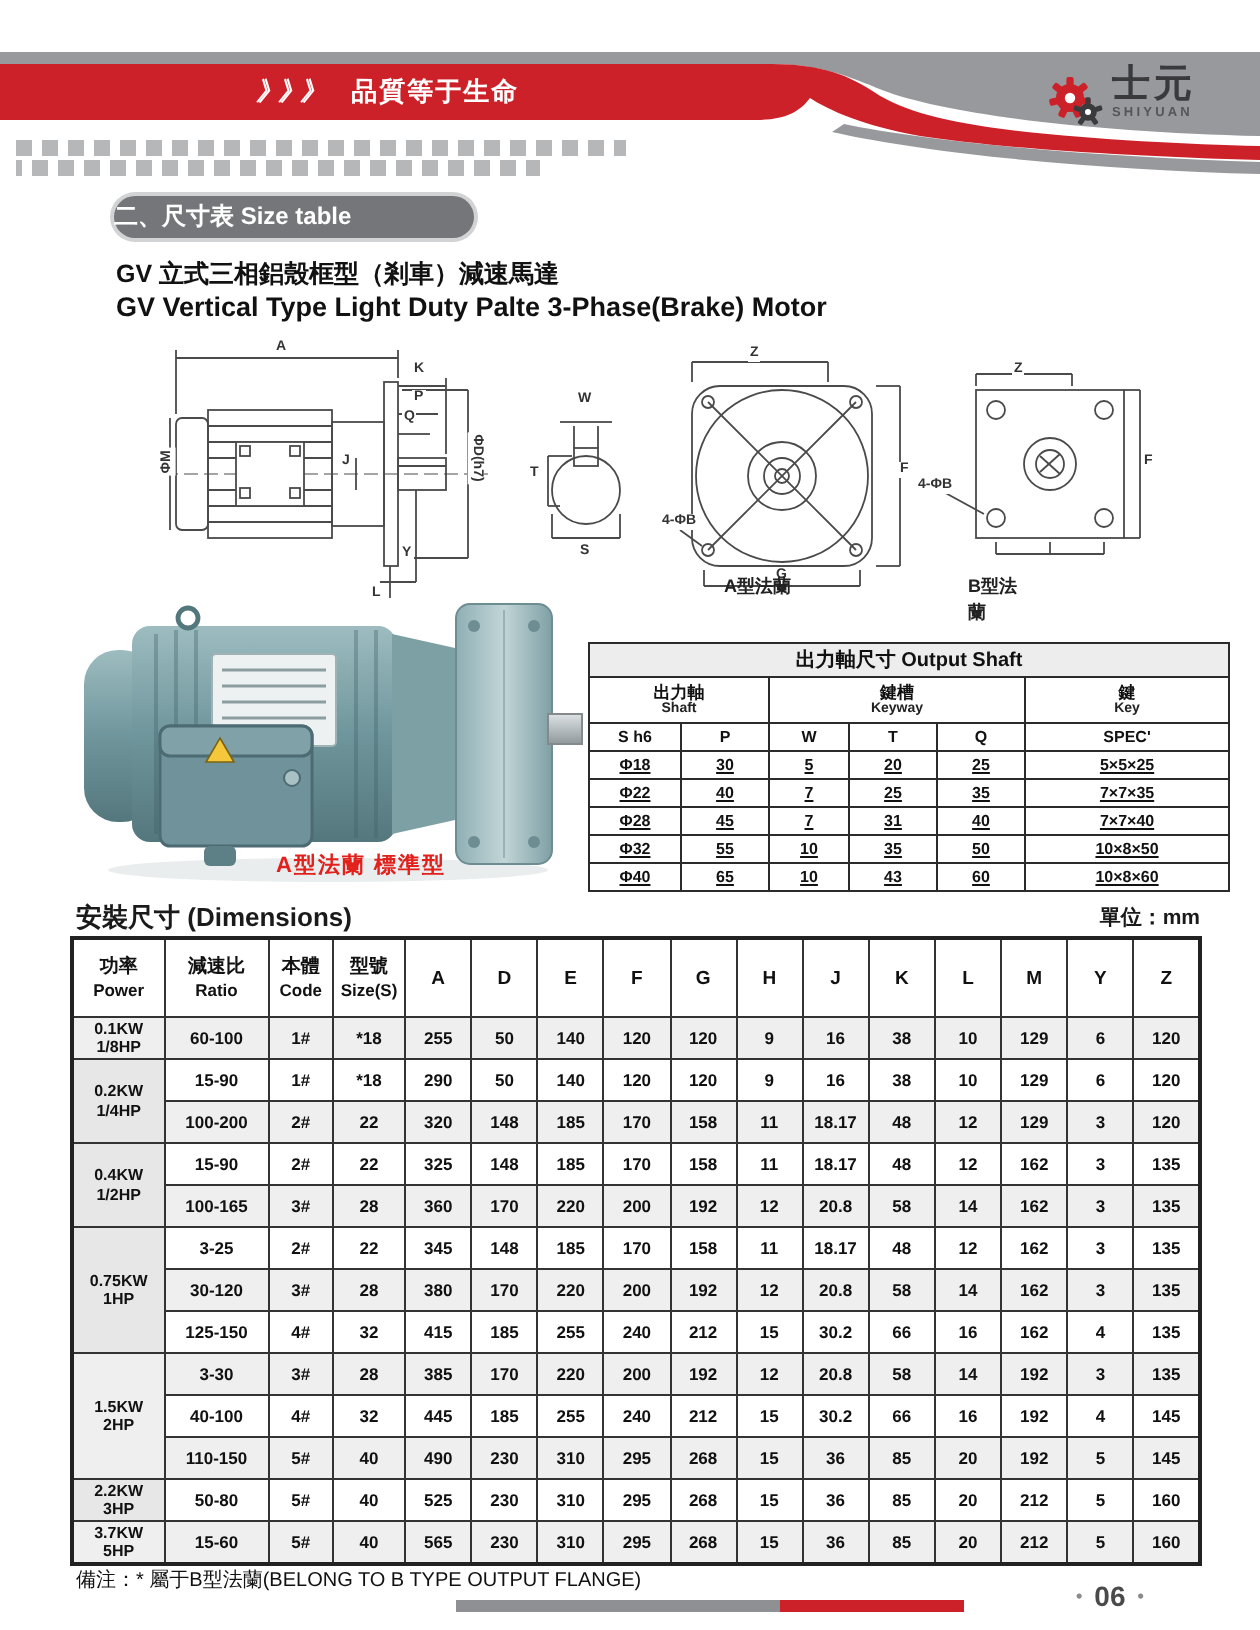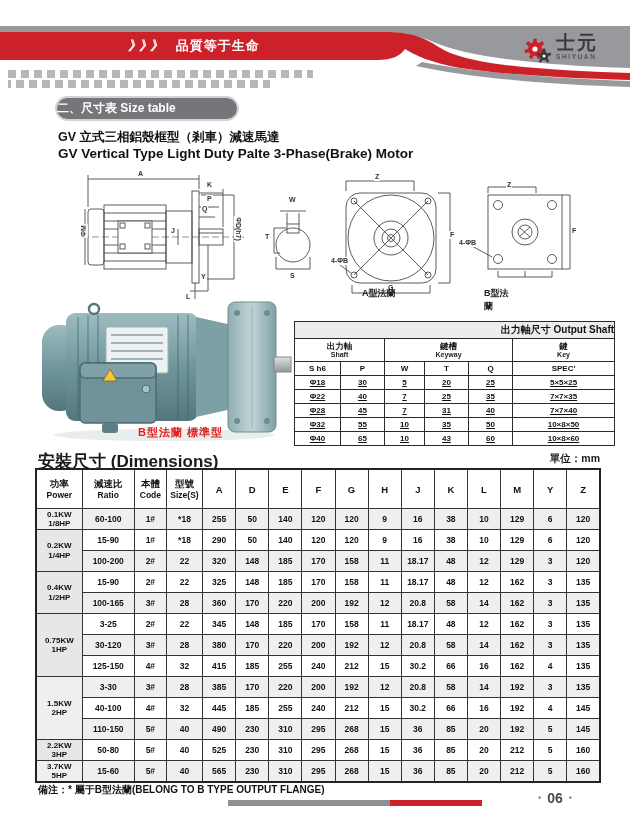--- a/index.html
+++ b/index.html
@@ -37,44 +37,44 @@
   .capa{left:362px;}
   .capb{left:484px;}
   
   .photo{position:absolute;left:36px;top:297px;width:256px;height:148px;}
   .photo-label{position:absolute;left:102px;top:128px;color:#e2211c;font-size:11px;
      font-weight:bold;letter-spacing:1px;white-space:nowrap;}
   
   table{border-collapse:collapse;}
   .ost{position:absolute;left:294px;top:321px;width:320px;table-layout:fixed;}
   .ost td{border:1px solid #2b2b2b;text-align:center;padding:0;font-weight:bold;color:#111;}
-  .ost .ost-title td{height:16px;font-size:10px;background:#ededed;text-align:right;}
+  .ost .ost-title td{height:16px;font-size:10px;background:#ededed;}
   .ost .ost-groups td{height:22px;}
   .ost .ost-groups .zh{font-size:8.5px;line-height:10px;}
   .ost .ost-groups .en{font-size:7px;line-height:8px;font-weight:bold;color:#222;}
   .ost .ost-cols td{height:13px;font-size:8px;}
   .ost .ost-row td{height:13px;font-size:8px;text-decoration:underline;}
   
-  .dims-heading{position:absolute;left:38px;top:450px;font-size:17px;font-weight:bold;}
+  .dims-heading{position:absolute;left:38px;top:450px;font-size:13px;font-weight:bold;}
   .unit-label{position:absolute;right:30px;top:452px;font-size:10.5px;font-weight:bold;text-align:right;}
   
   .big{position:absolute;left:35px;top:468px;width:566px;table-layout:fixed;border:2px solid #222;}
   .big th,.big td{border:1px solid #333;text-align:center;padding:0;color:#111;}
   .big thead th{height:38px;}
   .big .h2l .zh{font-size:9.5px;font-weight:bold;line-height:12px;}
   .big .h2l .en{font-size:8.5px;font-weight:bold;line-height:10px;}
   .big th.h2l{border-width:1.5px;}
   .big .hl{font-size:9.5px;font-weight:bold;}
   .big td{height:20px;font-size:8.5px;font-weight:bold;}
   .big td.power{background:#e7e7e7;font-size:8px;line-height:9.5px;}
   .big tr.shade td{background:#efefef;}
   .big tr.shade td.power,{background:#e7e7e7;}
   .big tr.gstart td{border-top:1.5px solid #222;}
   
-  .footnote{position:absolute;left:38px;top:783px;font-size:10px;font-weight:bold;color:#111;text-align:center;}
+  .footnote{position:absolute;left:38px;top:783px;font-size:10px;font-weight:normal;color:#111;text-align:center;}
   .bar{position:absolute;top:800px;height:6px;}
   .bar-gray{left:228px;width:162px;background:#8e9093;}
   .bar-red{left:390px;width:92px;background:#cd2129;}
   .pageno{position:absolute;left:538px;top:790px;font-size:14px;font-weight:bold;color:#4a4a4a;
      display:flex;align-items:center;gap:6px;}
   .pageno .dot{font-size:9px;color:#8a8a8a;}
 </style>
 </head>
 <body>
 
@@ -311,21 +311,21 @@
       <path d="M160,20 L196,28 L196,112 L160,120 Z" fill="#7da0a5"></path>
       <rect x="192" y="5" width="48" height="130" rx="7" fill="url(#flangeG)" stroke="#6d8d92"></rect>
       <line x1="216" y1="8" x2="216" y2="132" stroke="#6d8d92" stroke-opacity="0.5"></line>
       <circle cx="201" cy="16" r="3" fill="#6d8d92"></circle>
         <circle cx="231" cy="16" r="3" fill="#6d8d92"></circle>
       <circle cx="201" cy="124" r="3" fill="#6d8d92"></circle>
         <circle cx="231" cy="124" r="3" fill="#6d8d92"></circle>
       <rect x="238" y="60" width="17" height="15" fill="url(#shaftG)" stroke="#84898c"></rect>
       <circle cx="58" cy="12" r="5" fill="none" stroke="#54777d" stroke-width="2.4"></circle>
     </svg>
-    <span class="photo-label">B型法蘭 標準型</span>
+    <span class="photo-label">A型法蘭 標準型</span>
   </div>
 
   <table class="ost">
       <colgroup>
         <col style="width:46px">
         <col style="width:44px">
         <col style="width:40px">
         <col style="width:44px">
         <col style="width:44px">
         <col style="width:102px">

